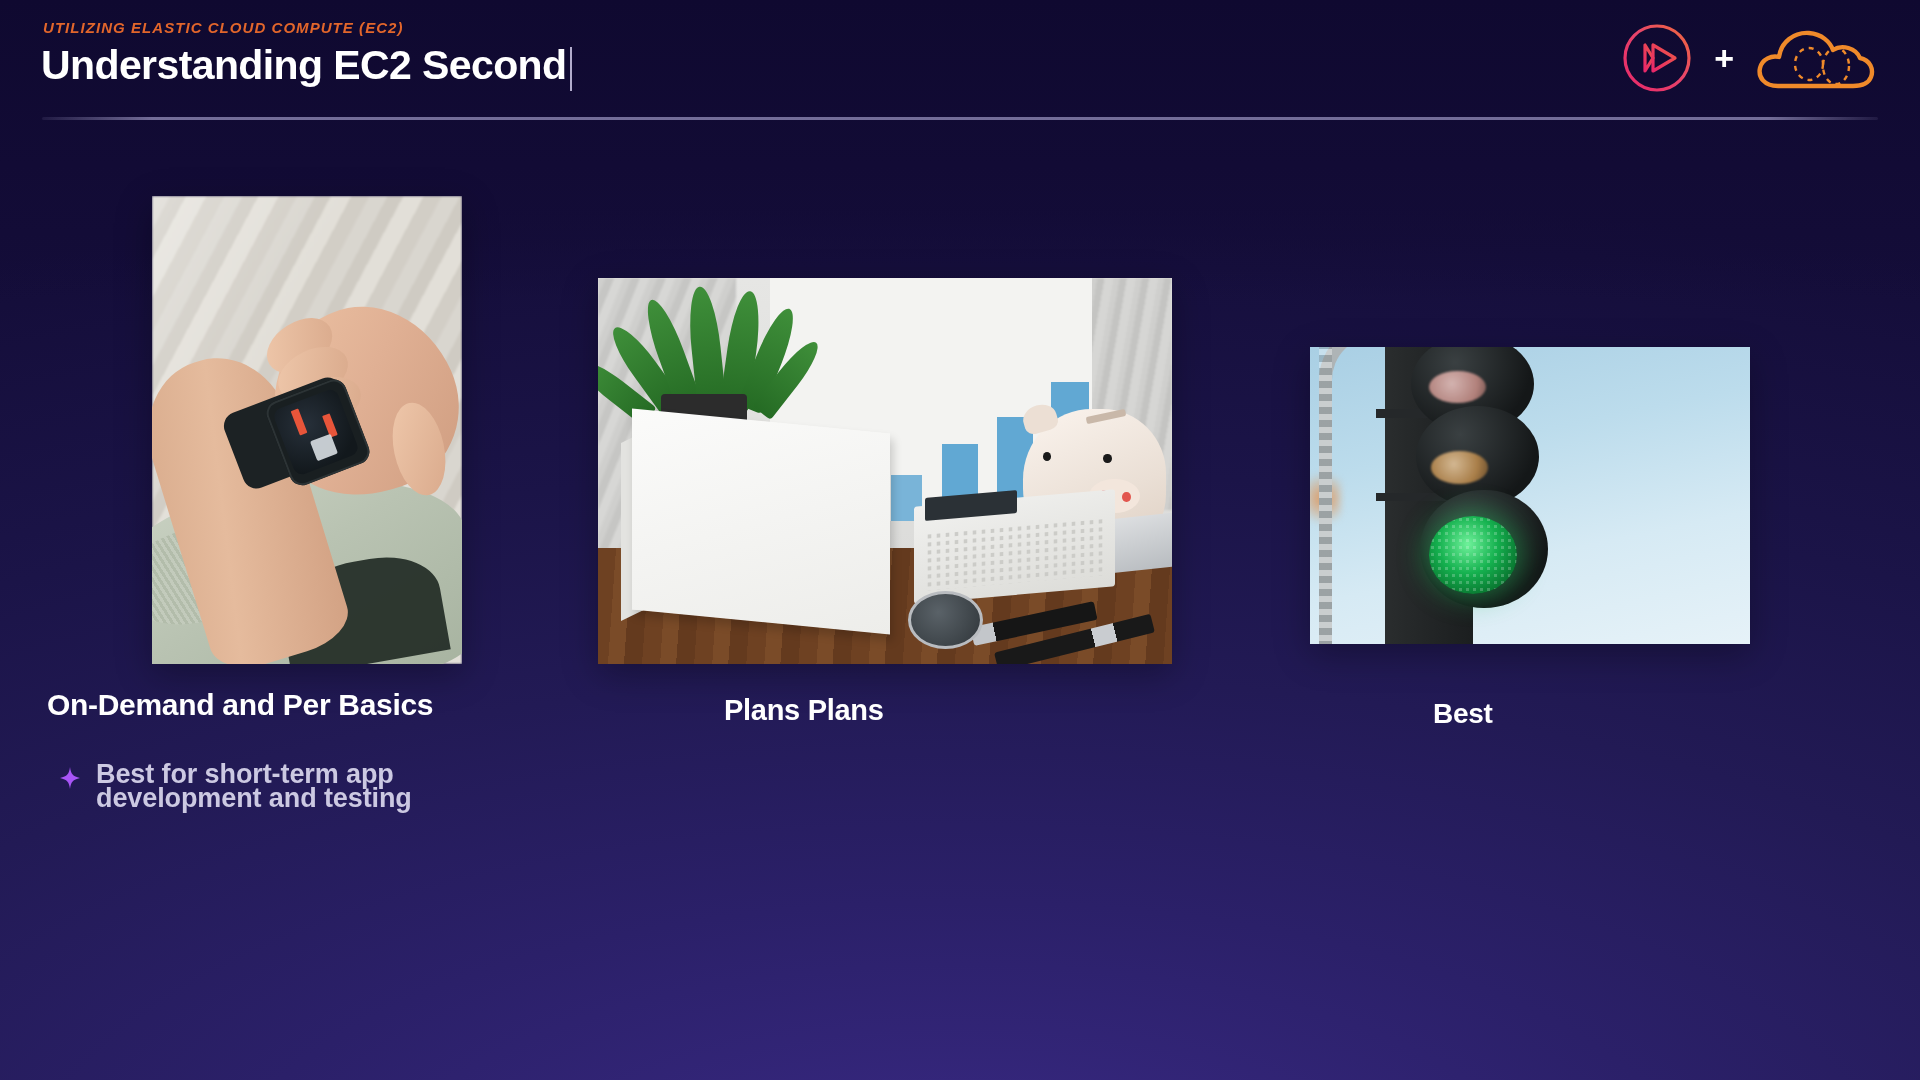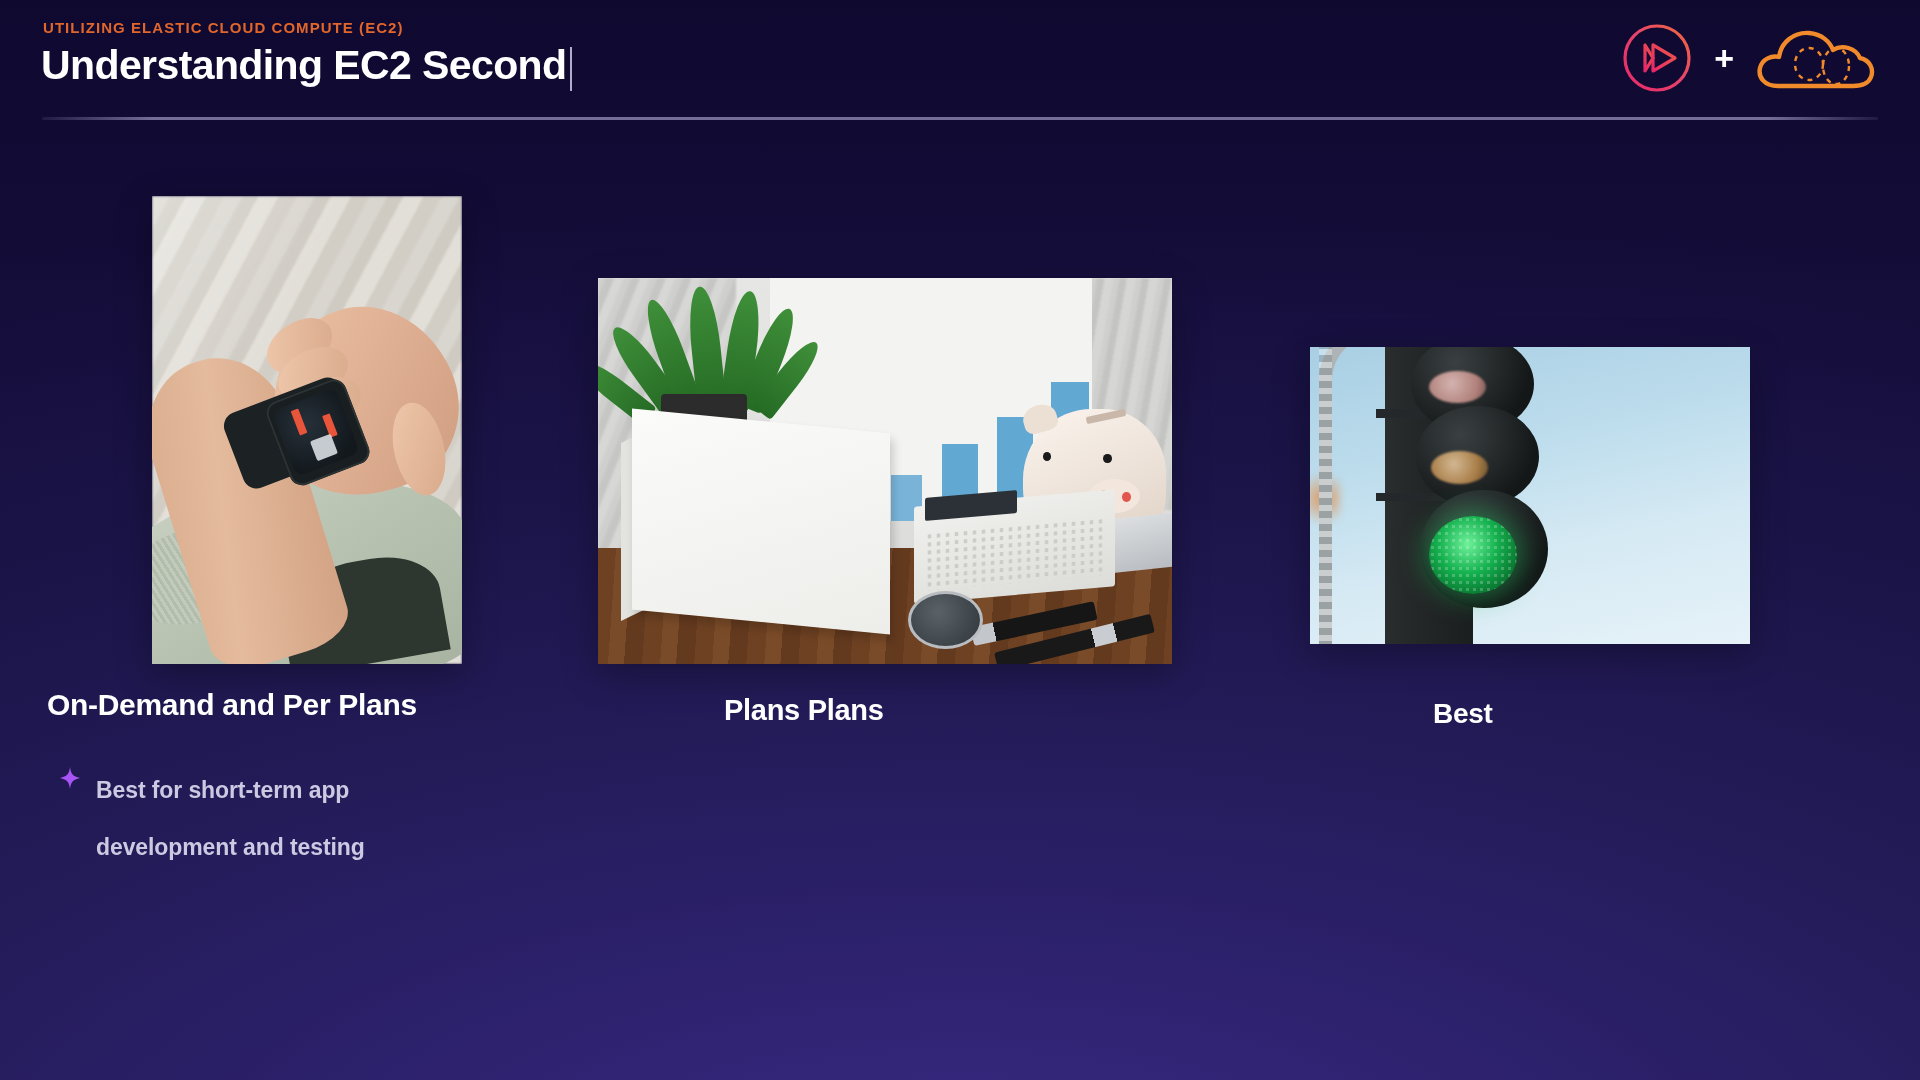--- a/index.html
+++ b/index.html
@@ -45,20 +45,21 @@
   .eyebrow {
     position: absolute;
     left: 43px;
     top: 19px;
     font-size: 15px;
     font-weight: 700;
     letter-spacing: 1.05px;
     color: #e2662b;
     text-transform: uppercase;
     white-space: nowrap;
+    font-style: italic;
   }
   .slide-title {
     position: absolute;
     left: 41px;
     top: 42px;
     font-size: 41px;
     font-weight: 700;
     letter-spacing: -0.6px;
     color: #ffffff;
     white-space: nowrap;
@@ -422,23 +423,23 @@
     left: 60px;
     top: 762px;
     display: flex;
     align-items: flex-start;
     gap: 16px;
     width: 420px;
   }
   .sparkle-icon { flex: 0 0 auto; width: 20px; height: 22px; margin-top: 5px; }
   .bullet-text {
     color: #ccc9e2;
-    font-size: 23px;
+    font-size: 27px;
     font-weight: 700;
-    line-height: 57px;
+    line-height: 24px;
     letter-spacing: -0.1px;
   }
 
   
   .appear-line {
     position: absolute;
     left: 5px;
     top: 861px;
     font-size: 25px;
     font-weight: 700;
@@ -566,21 +567,21 @@
       <div class="mount-bracket mb2"></div>
       <div class="hood hood-r"></div>
       <div class="lamp-red"></div>
       <div class="hood hood-y"></div>
       <div class="lamp-amber"></div>
       <div class="hood hood-g"></div>
       <div class="lamp-green"></div>
     </div>
   </figure>
 
-  <div class="caption" id="caption-ondemand">On-Demand and Per Plans</div>
+  <div class="caption" id="caption-ondemand">On-Demand and Per Basics</div>
 
   <div class="caption" id="caption-savings">Plans Plans</div>
 
   <div class="caption" id="caption-spot">Best</div>
 
   <div class="bullet-row">
     <svg class="sparkle-icon" viewBox="0 0 20 22">
       <path d="M10 0 C11 7.2 12.8 9.4 20 11 C12.8 12.6 11 14.8 10 22
                C9 14.8 7.2 12.6 0 11 C7.2 9.4 9 7.2 10 0 Z" fill="#a855f7"></path>
     </svg>

